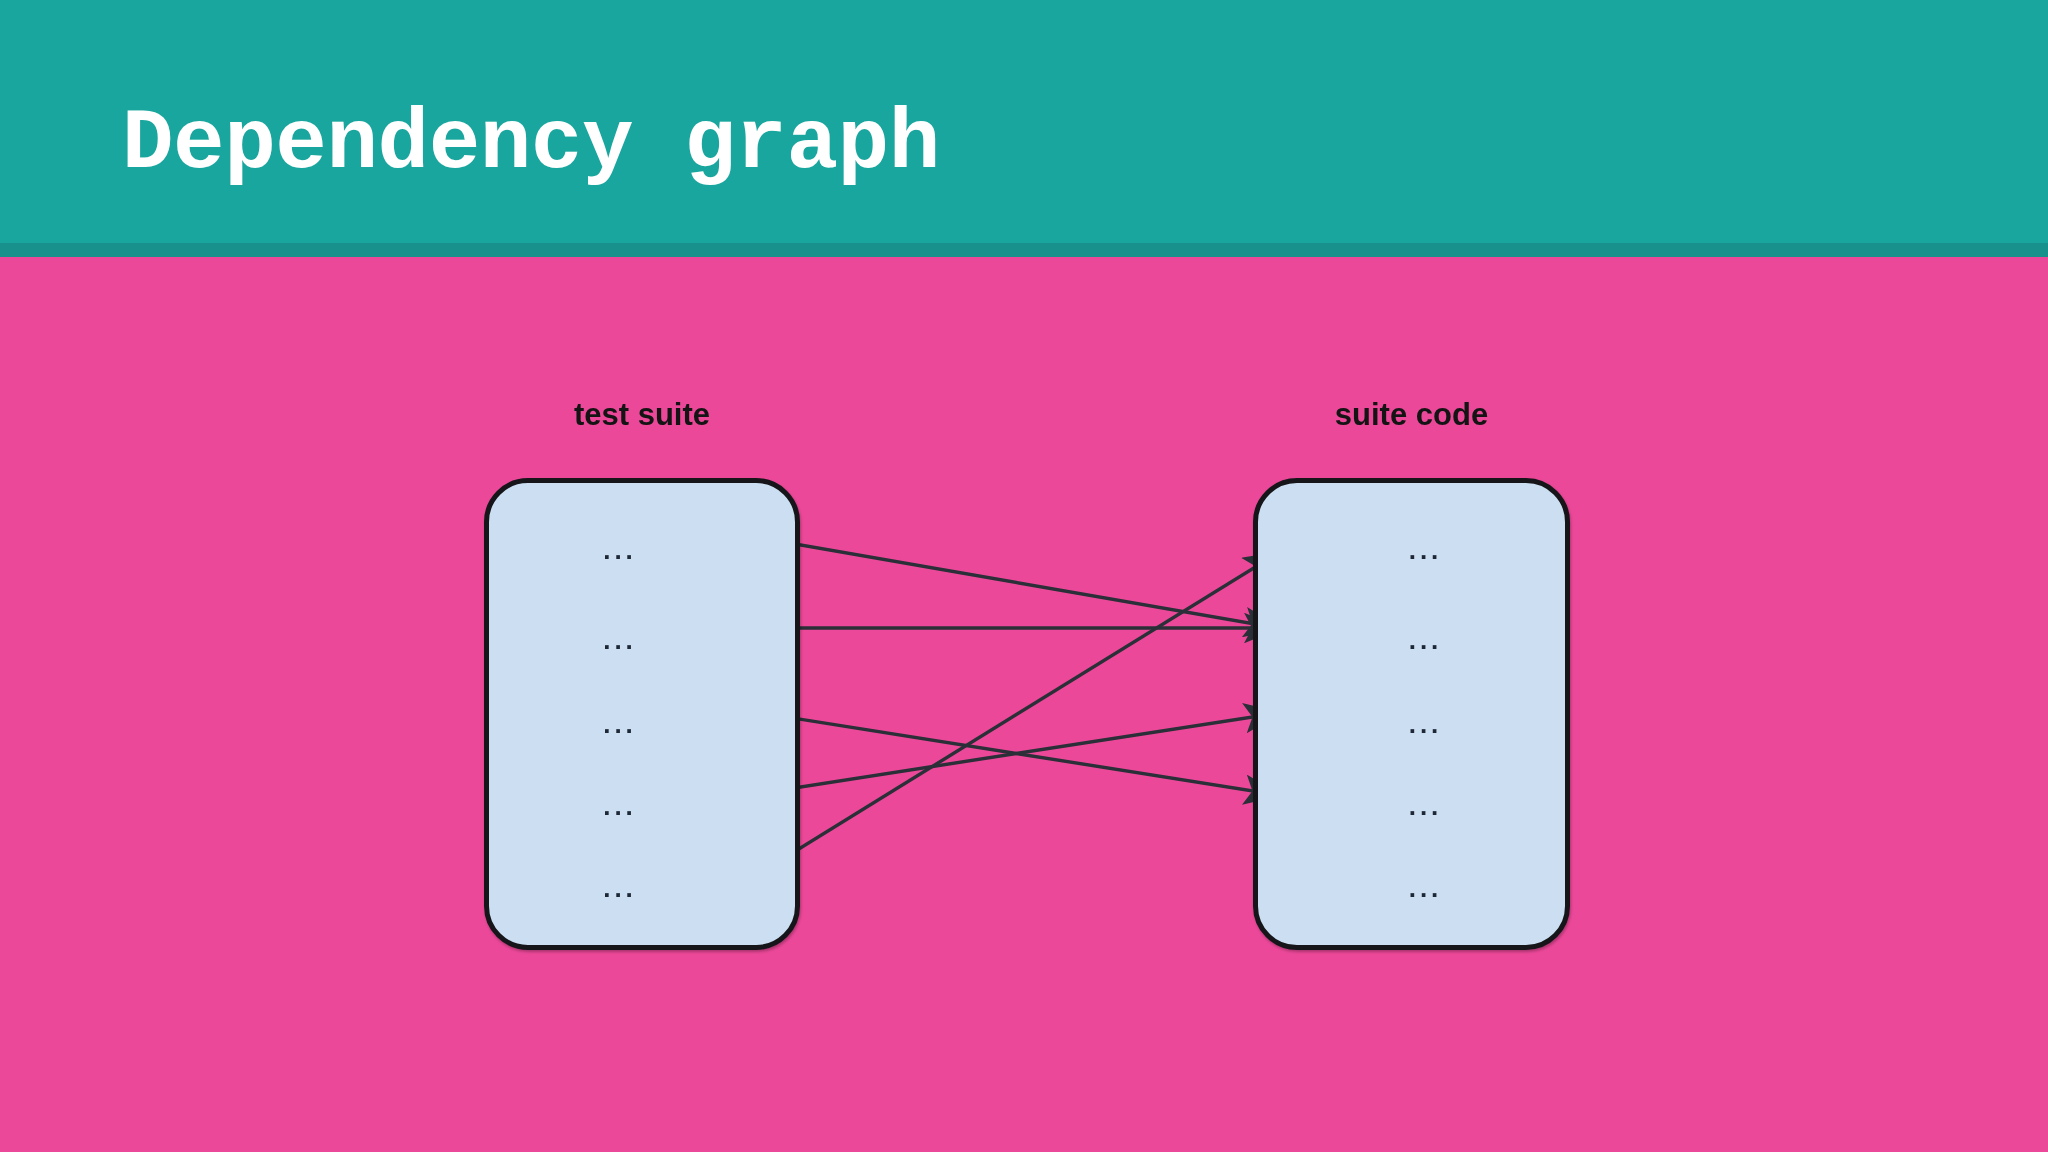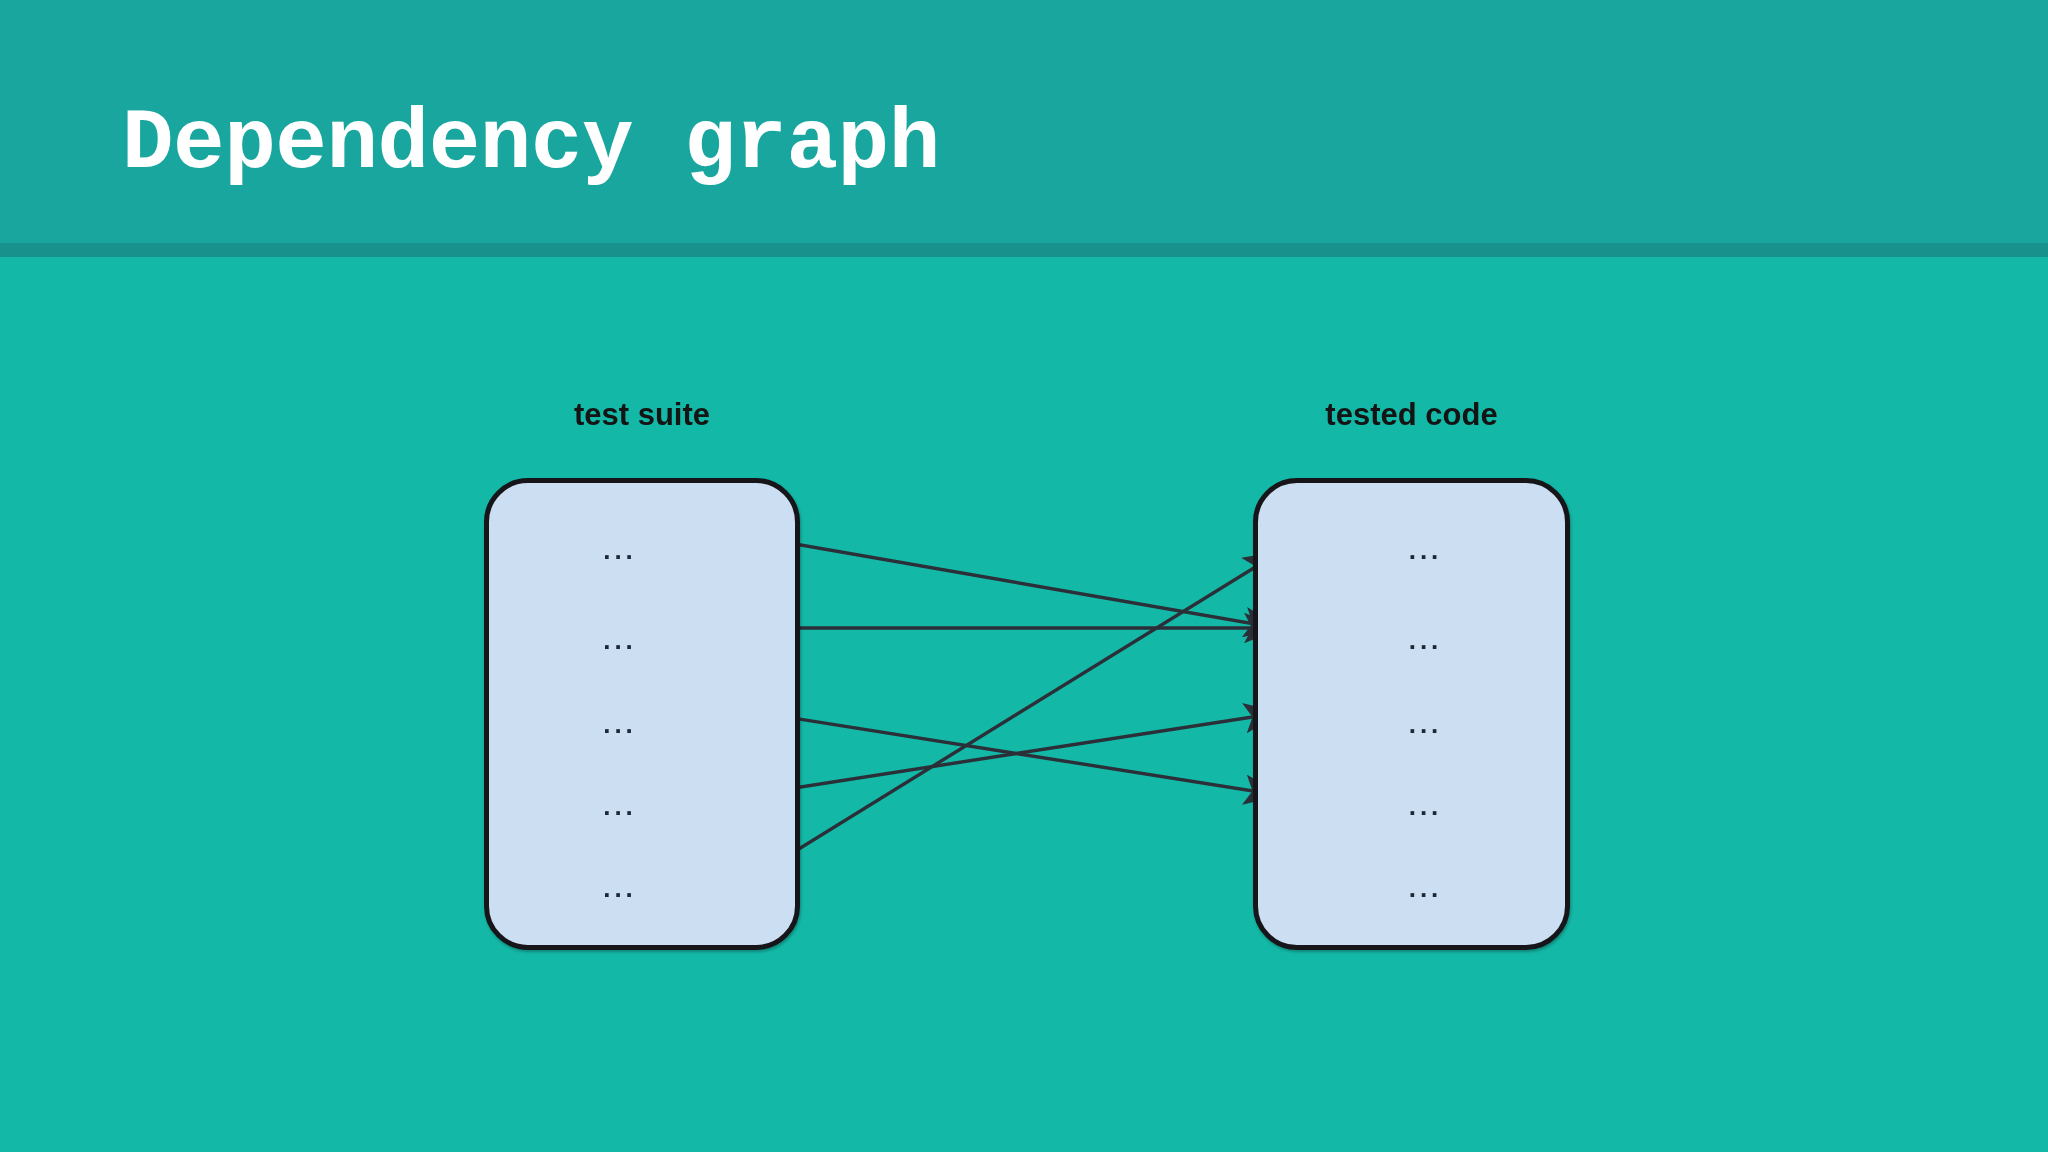--- a/index.html
+++ b/index.html
@@ -54,21 +54,21 @@
     font-family: Liberation Mono, monospace;
   }
 
   
   .diagram {
     position: absolute;
     left: 0;
     top: 257px;
     width: 2048px;
     height: 895px;
-    background: #14b8a6;
+    background: #ec4899;
   }
   .diagram-svg {
     position: absolute;
     left: 0;
     top: 0;
     width: 2048px;
     height: 895px;
     display: block;
   }
 
@@ -140,21 +140,21 @@
 
     <line x1="755" y1="455" x2="1278" y2="538" stroke="#2b2f38" stroke-width="3.4" marker-end="url(#arrowhead)"></line>
 
     <line x1="755" y1="537" x2="1278" y2="456" stroke="#2b2f38" stroke-width="3.4" marker-end="url(#arrowhead)"></line>
 
     <line x1="755" y1="619" x2="1278" y2="296" stroke="#2b2f38" stroke-width="3.4" marker-end="url(#arrowhead)"></line>
   </svg>
 
   <div class="group-label left">test suite</div>
 
-  <div class="group-label right">tested code</div>
+  <div class="group-label right">suite code</div>
 
   <div class="node-box left box-left">
     <div class="ellipsis-row r1">...</div>
     <div class="ellipsis-row r2">...</div>
     <div class="ellipsis-row r3">...</div>
     <div class="ellipsis-row r4">...</div>
     <div class="ellipsis-row r5">...</div>
   </div>
 
   <div class="node-box right box-right">

